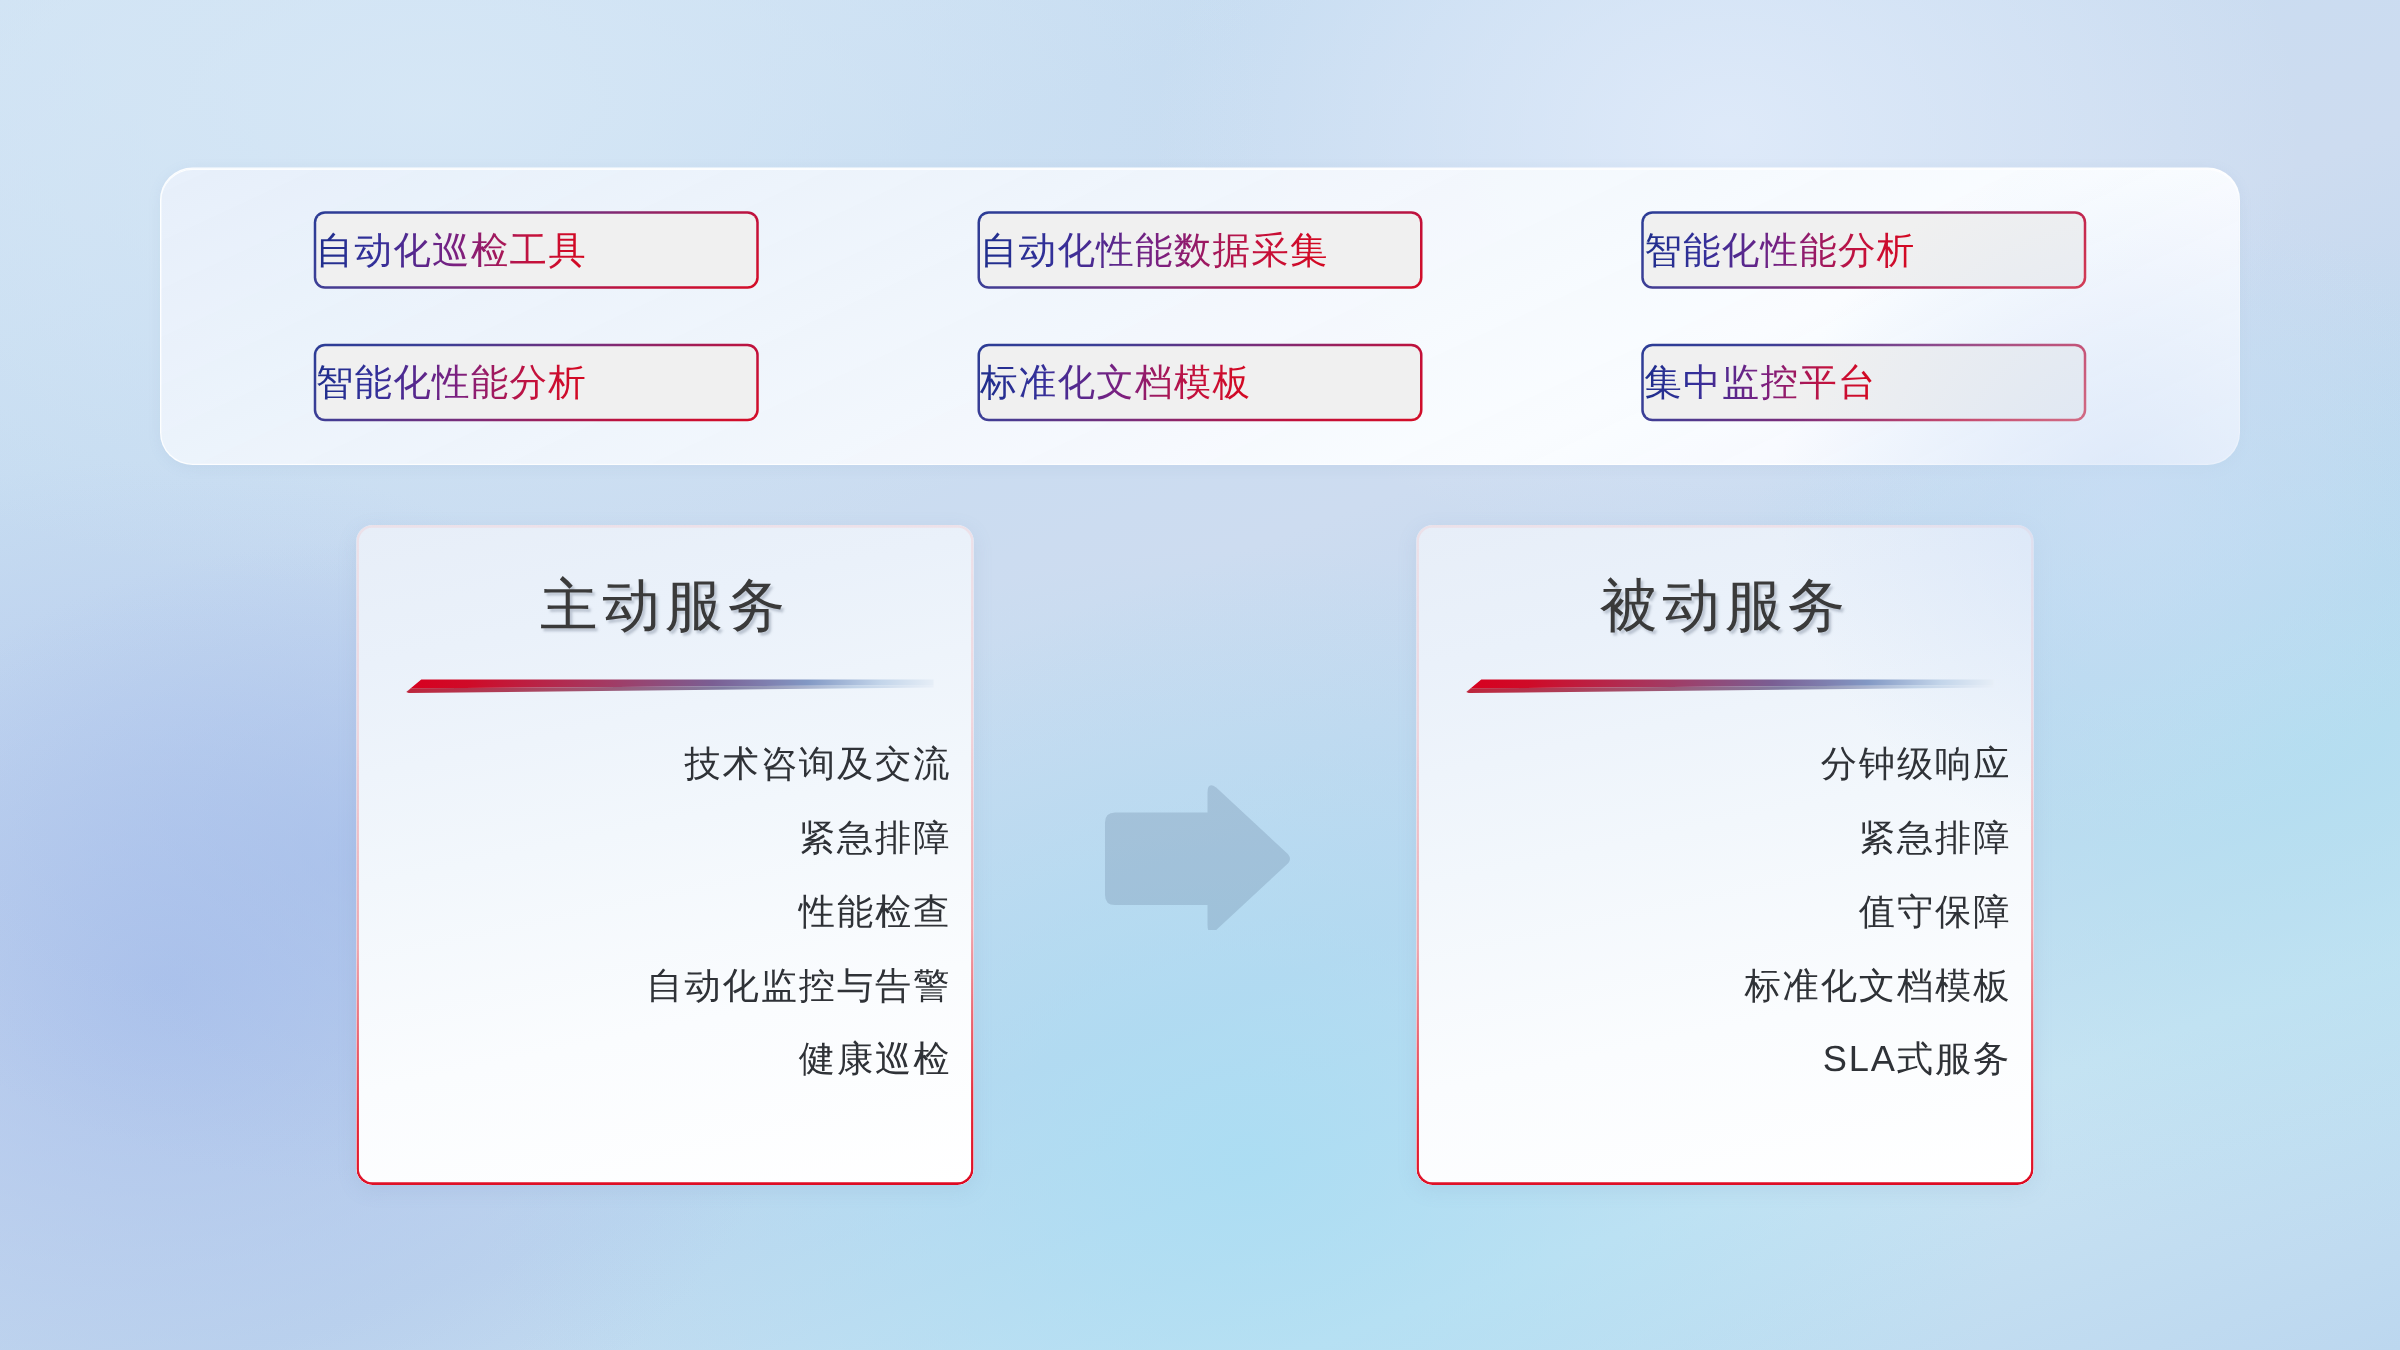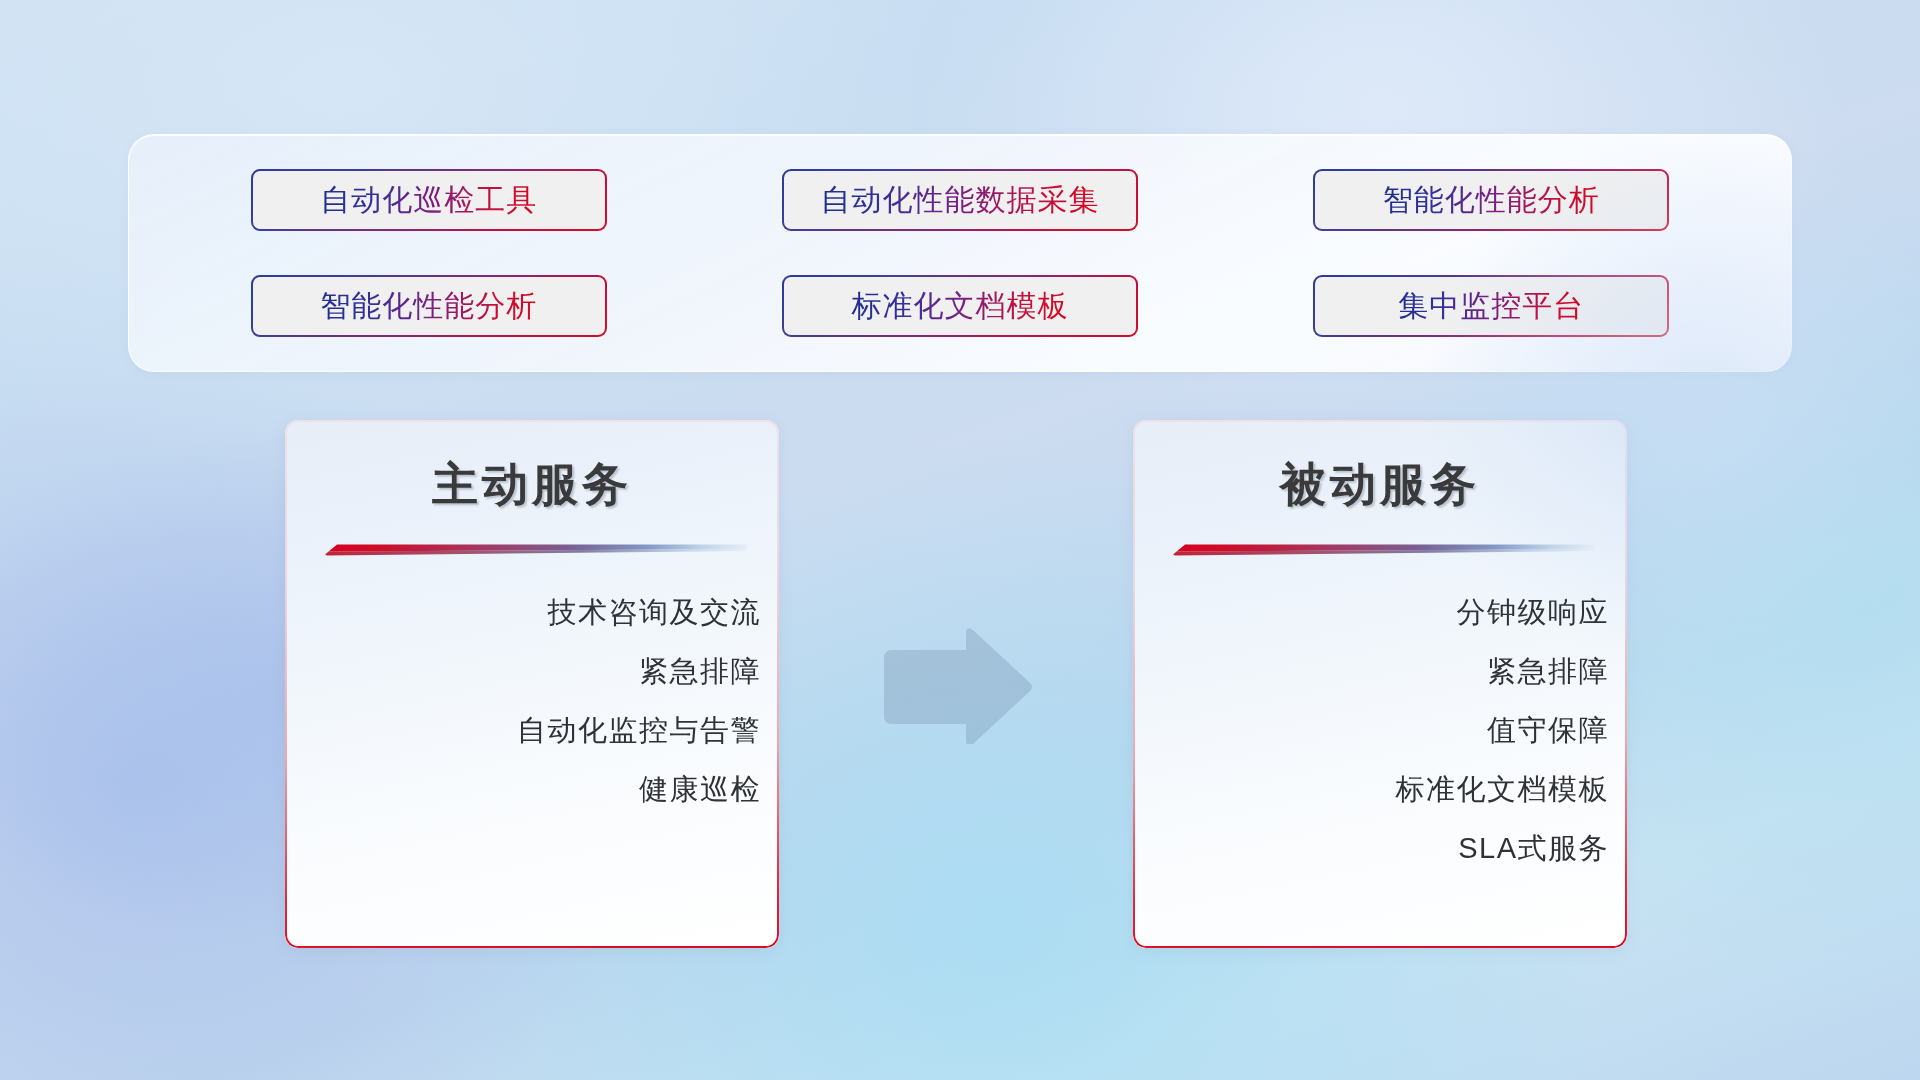--- a/index.html
+++ b/index.html
@@ -68,21 +68,20 @@
   }
 
   .tag {
     position: relative;
     width: 356px;
     height: 62px;
     border-radius: 9px;
     background: #f0f0f0;
     display: flex;
     align-items: center;
-    justify-content: center;
     padding: 2px;
   }
   
   .tag .tag-border {
     position: absolute;
     inset: 0;
     border-radius: 9px;
     background: linear-gradient(150deg, #2b3c96 0%, #3b3f97 22%, #7c2c79 50%, #c2103a 78%, #d40d27 100%);
     padding: 2px;
     pointer-events: none;
@@ -147,21 +146,21 @@
   }
   .card-left  { left: 285px; }
   .card-right { left: 1133px; }
 
   .card-title {
     position: relative;
     z-index: 2;
     text-align: center;
     margin-top: 34px;
     font-size: 46px;
-    font-weight: bold;
+    font-weight: normal;
     color: #3a3a3a;
     letter-spacing: 4px;
     text-shadow: 2px 2px 2px rgba(120,130,150,0.42);
   }
 
   .card-divider {
     position: relative;
     z-index: 2;
     margin: 26px auto 0 auto;
     width: 430px;
@@ -261,20 +260,21 @@
           </linearGradient>
         </defs>
         <path d="M8,11.5 L20,1.5 L430,1.5 L430,6.0 L12,8.6 Z" fill="url(#divGradA)"></path>
         <path d="M8,11.5 L12,8.6 L430,6.0 L430,8.0 L10,12.4 Z" fill="url(#divGradB)" opacity="0.85"></path>
       </svg>
     </div>
 
     <ul class="card-list">
       <li>技术咨询及交流</li>
       <li>紧急排障</li>
+      <li>性能检查</li>
       <li>自动化监控与告警</li>
       <li>健康巡检</li>
     </ul>
   </div>
 
   <div class="flow-arrow">
     <svg width="158" height="118" viewBox="0 0 158 118" xmlns="http://www.w3.org/2000/svg">
       <path d="M8,32 q0-8 8-8 h74 v-16 q0-9 7-4 l56 52 q6 5 0 10 l-56 52 q-7 5-7-4 v-16 h-74 q-8 0-8-8 z" fill="#6f8ba6"></path>
     </svg>
   </div>

